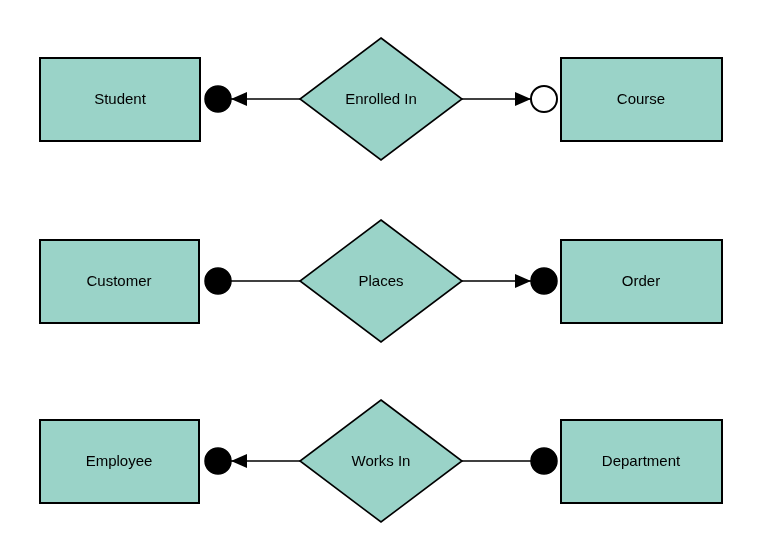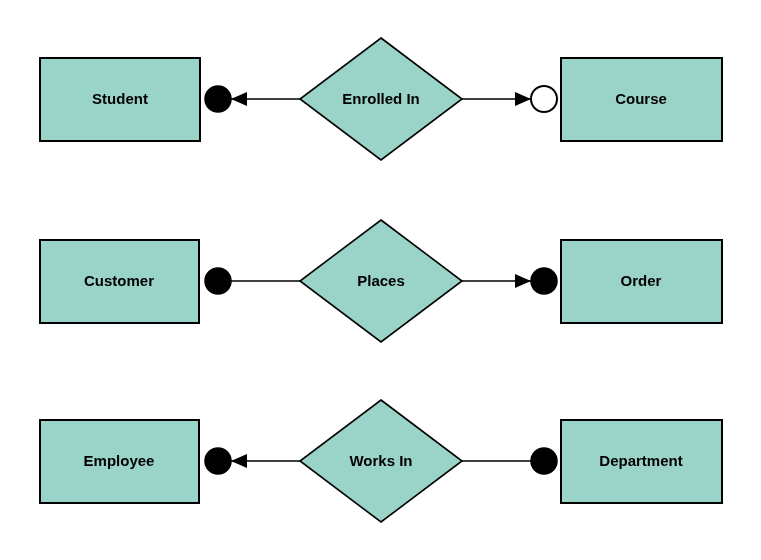--- a/index.html
+++ b/index.html
@@ -10,21 +10,20 @@
   }
   body {
     font-family: "Liberation Sans", sans-serif;
   }
   #canvas {
     position: relative;
     width: 761px;
     height: 560px;
     background: #ffffff;
     overflow: hidden;
-    font-weight: bold;
   }
   #er-svg {
     position: absolute;
     top: 0;
     left: 0;
     width: 761px;
     height: 560px;
     display: block;
   }
   .entity-box {

